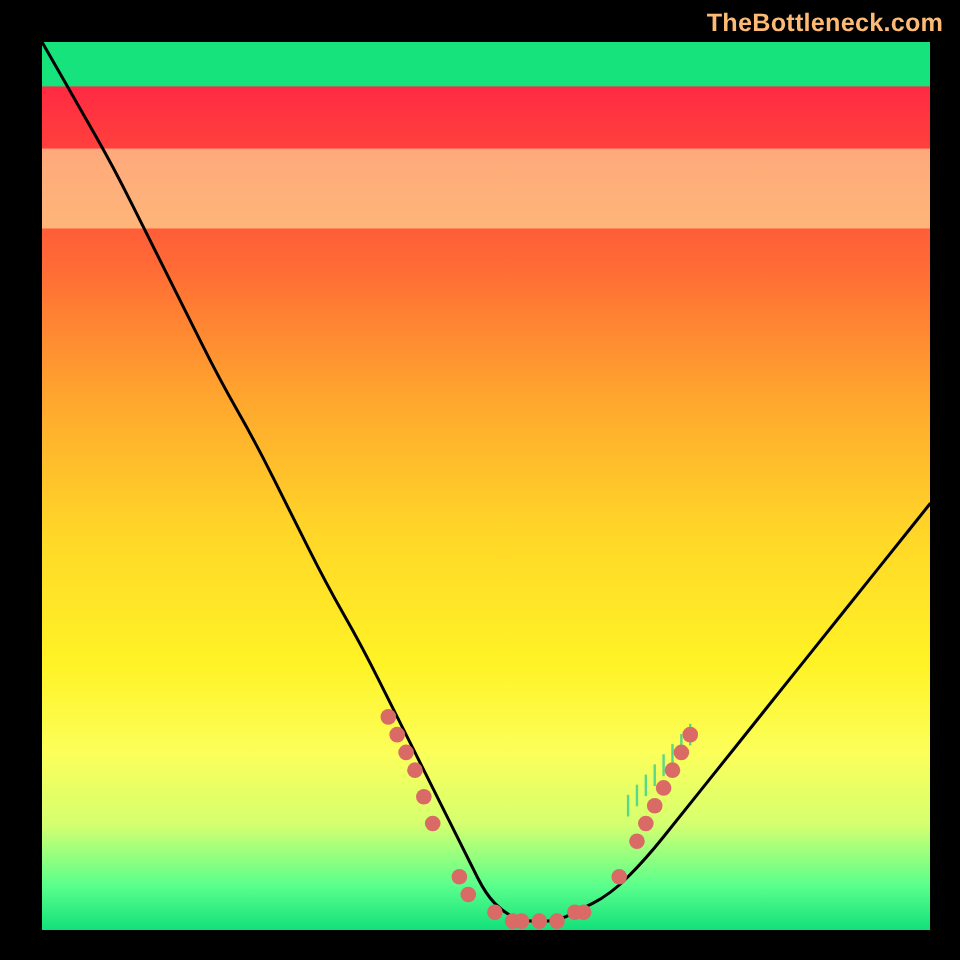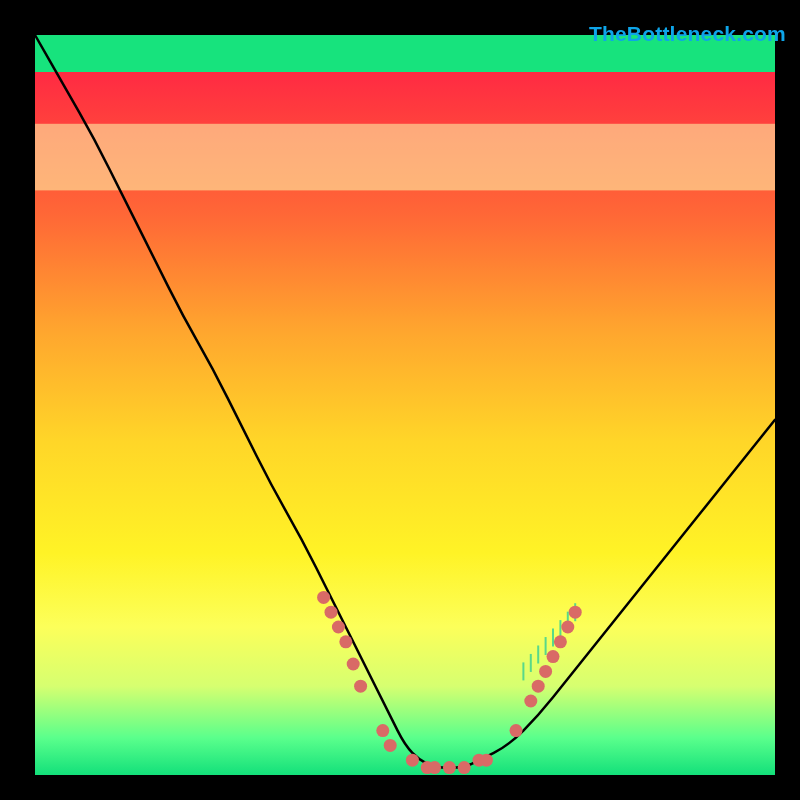--- a/index.html
+++ b/index.html
@@ -11,23 +11,23 @@
     overflow: hidden;
     font-family: Arial, Helvetica, sans-serif;
   }
   .chart-wrap {
     position: relative;
     width: 800px;
     height: 800px;
   }
   .watermark {
     position: absolute;
-    top: 22px;
+    top: 8px;
     right: 14px;
-    color: #0ea5e9;
+    color: #fdba74;
     font-size: 21px;
     font-weight: bold;
     letter-spacing: 0.2px;
     z-index: 10;
   }
   .plot-area {
     position: absolute;
     left: 35px;
     top: 35px;
     width: 740px;

